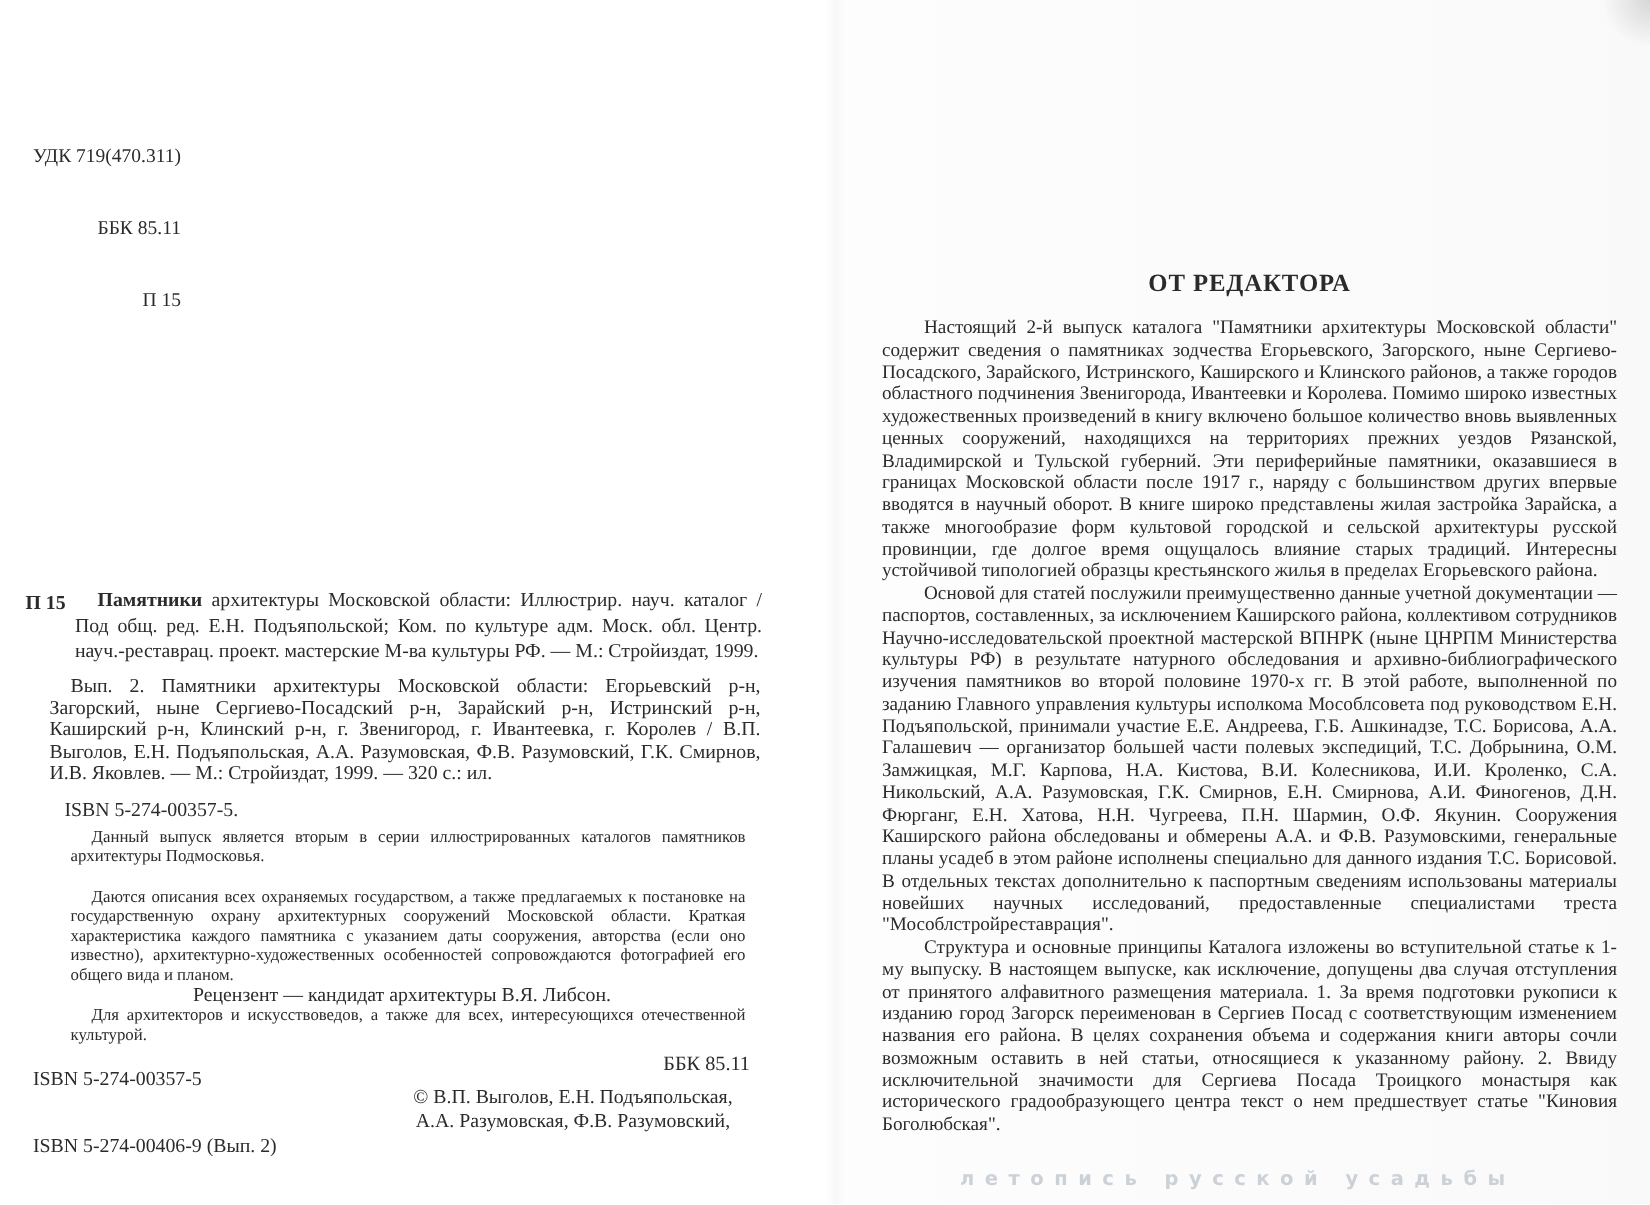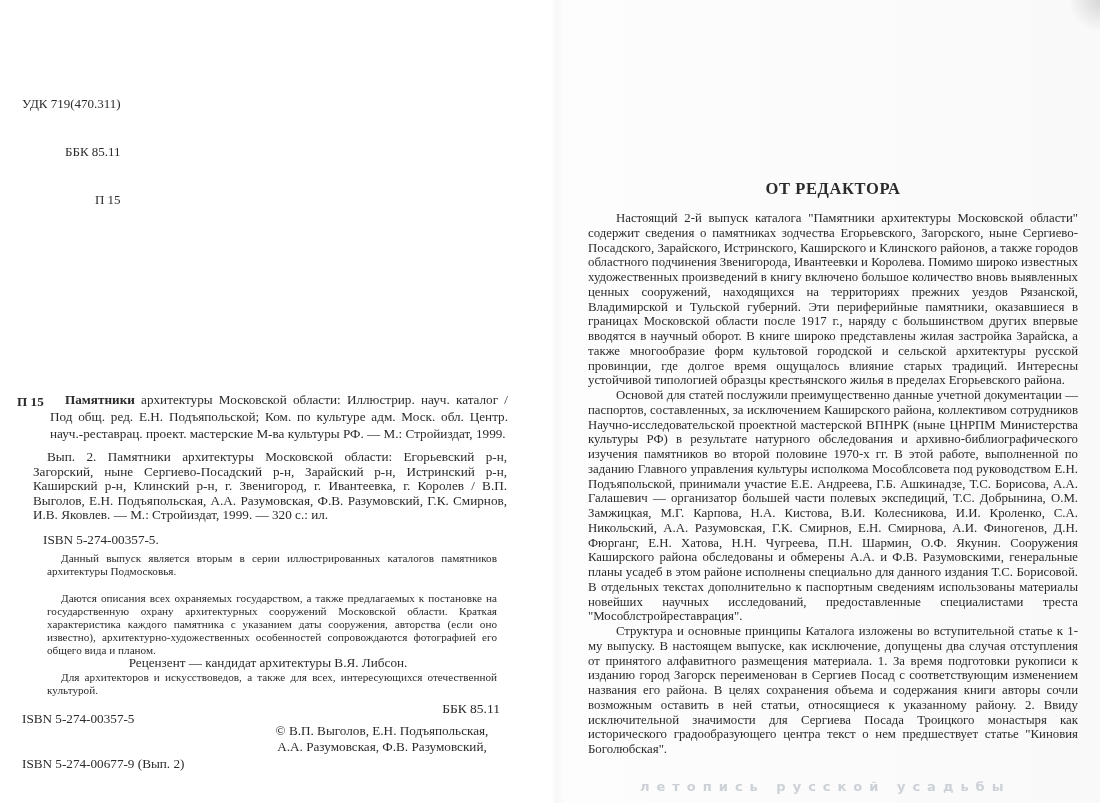--- a/index.html
+++ b/index.html
@@ -122,21 +122,21 @@
 <div class="abs annotation">
   <p>Данный выпуск является вторым в серии иллюстрированных каталогов памятников архитектуры Подмосковья.</p>
   <p>Даются описания всех охраняемых государством, а также предлагаемых к постановке на государственную охрану архитектурных сооружений Московской области. Краткая характеристика каждого памятника с указанием даты сооружения, авторства (если оно известно), архитектурно-художественных особенностей сопровождаются фотографией его общего вида и планом.</p>
   <p>Для архитекторов и искусствоведов, а также для всех, интересующихся отечественной культурой.</p>
 </div>
 
 <div class="abs reviewer-line">Рецензент — кандидат архитектуры В.Я. Либсон.</div>
 
 <div class="abs isbn-block">
   <div>ISBN 5-274-00357-5</div>
-  <div>ISBN 5-274-00677-9 (Вып. 2)</div>
+  <div>ISBN 5-274-00406-9 (Вып. 2)</div>
 </div>
 
 <div class="abs bbk-bottom">ББК 85.11</div>
 
 <div class="abs copyright-block">
   <div>© В.П. Выголов, Е.Н. Подъяпольская,</div>
   <div>А.А. Разумовская, Ф.В. Разумовский,</div>
 </div>
 
 <div class="abs editor-heading">ОТ РЕДАКТОРА</div>

